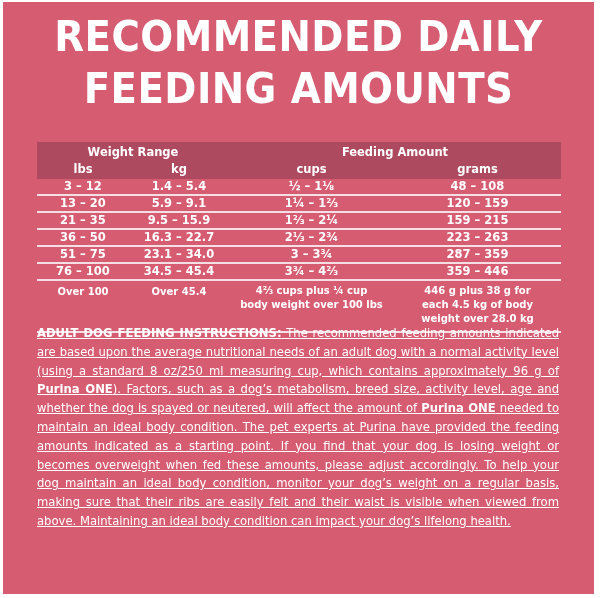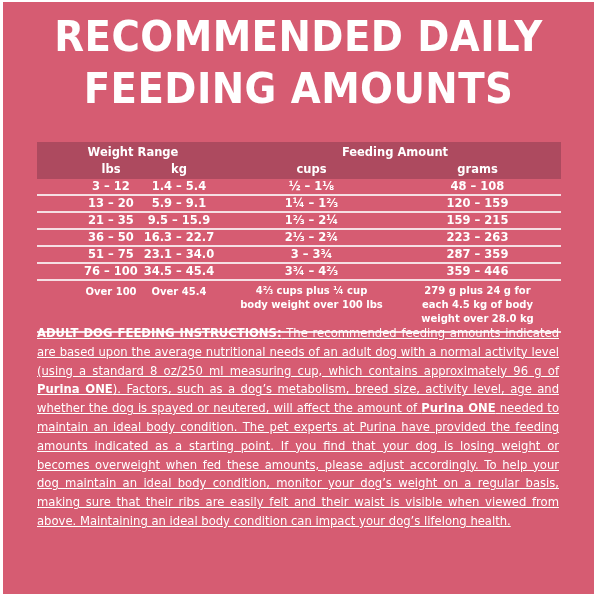--- a/index.html
+++ b/index.html
@@ -20,21 +20,21 @@
   }
   .thead {
     background: #ad4a5f; height: 37px; position: relative;
   }
   .thead .grp {
     position: absolute; top: 3px; font-size: 11.5px; line-height: 14px; text-align: center;
   }
   .thead .sub {
     position: absolute; top: 20px; font-size: 11.5px; line-height: 14px; text-align: center;
   }
-  .col-lbs { left: 0; width: 92px; padding-left: 28px; }
+  .col-lbs { left: 0; width: 92px; }
   .col-kg { left: 92px; width: 100px; }
   .col-cups { left: 192px; width: 165px; }
   .col-grams { left: 357px; width: 167px; }
   .row {
     position: relative; height: 15px; border-bottom: 2px solid #f6dfe4;
     font-size: 11.5px; line-height: 15px;
   }
   .row .cell { position: absolute; top: 0; text-align: center; }
   .row.over { height: 50px; border-bottom: 2px solid #f6dfe4; }
   .row.over .cell { line-height: 15px; font-size: 10px; top: 3px; }
@@ -102,21 +102,21 @@
     </div>
 
     <div class="row over">
       <div class="cell col-lbs">Over 100</div>
       <div class="cell col-kg">Over 45.4</div>
       <div class="cell col-cups multi">
         <div>4⅔ cups plus ¼ cup</div>
         <div>body weight over 100 lbs</div>
       </div>
       <div class="cell col-grams multi">
-        <div>279 g plus 24 g for</div>
+        <div>446 g plus 38 g for</div>
         <div>each 4.5 kg of body</div>
         <div>weight over 28.0 kg</div>
       </div>
     </div>
   </div>
 
   <div class="instructions"><b>ADULT DOG FEEDING INSTRUCTIONS:</b><span> The recommended feeding amounts indicated are based upon the average nutritional needs of an adult dog with a normal activity level (using a standard 8 oz/250 ml measuring cup, which contains approximately 96 g of </span><b>Purina ONE</b><span>). Factors, such as a dog’s metabolism, breed size, activity level, age and whether the dog is spayed or neutered, will affect the amount of </span><b>Purina ONE</b><span> needed to maintain an ideal body condition. The pet experts at Purina have provided the feeding amounts indicated as a starting point. If you find that your dog is losing weight or becomes overweight when fed these amounts, please adjust accordingly. To help your dog maintain an ideal body condition, monitor your dog’s weight on a regular basis, making sure that their ribs are easily felt and their waist is visible when viewed from above. Maintaining an ideal body condition can impact your dog’s lifelong health.</span></div>
 </div>
 
 </body></html>

